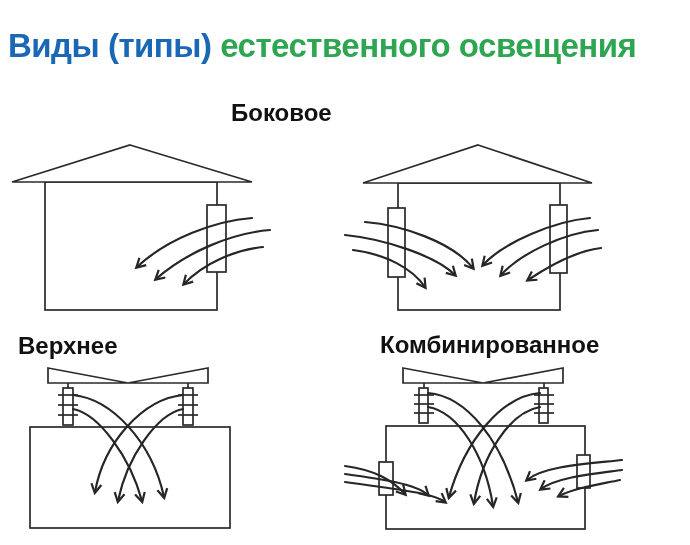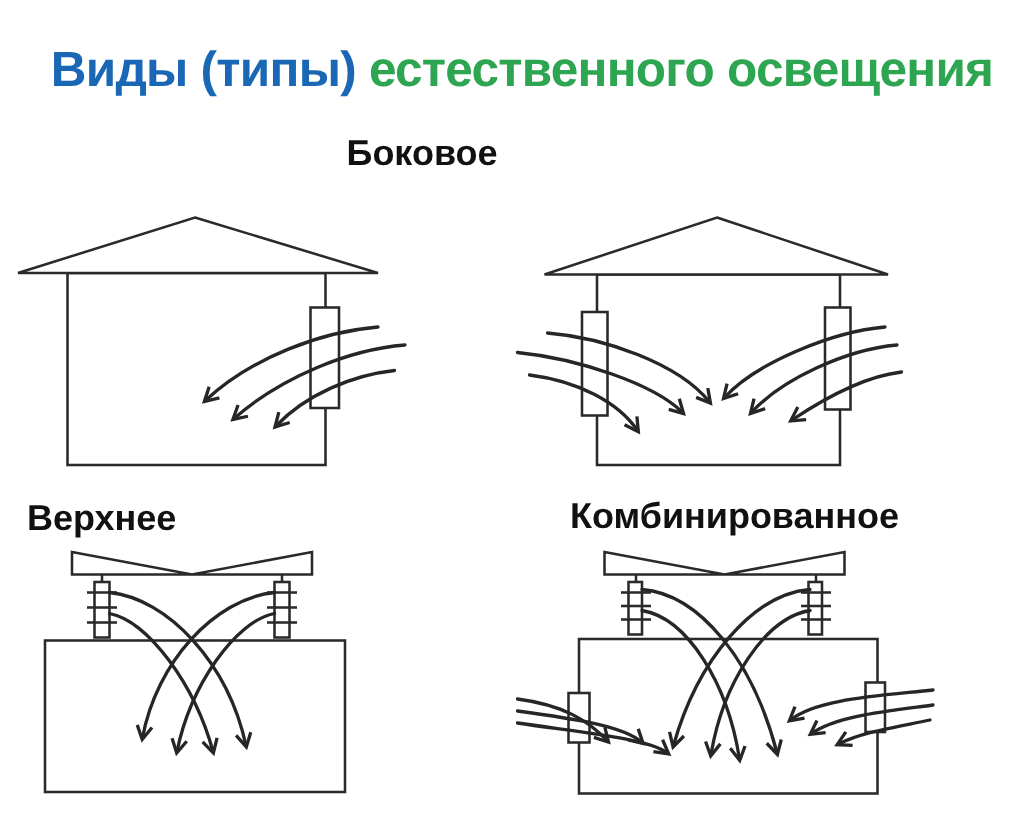--- a/index.html
+++ b/index.html
@@ -4,26 +4,25 @@
 <style>
   html,body{margin:0;padding:0;background:#fff;}
   .page{
     position:relative;width:690px;height:545px;background:#ffffff;
     font-family:"Liberation Sans","DejaVu Sans",sans-serif;overflow:hidden;
   }
   .page-title{
     position:absolute;left:8px;top:3px;width:680px;
     font-size:33px;font-weight:bold;letter-spacing:-0.5px;line-height:1.25;
     white-space:nowrap;
-    text-align:center;
   }
   .diagram-label{
     position:absolute;font-weight:bold;color:#111;font-size:24px;white-space:nowrap;
   }
-  .label-side{left:231px;top:89px;}
+  .label-side{left:231px;top:99px;}
   .label-top{left:18px;top:332px;}
   .label-combined{left:380px;top:331px;}
   svg{position:absolute;overflow:visible;}
   .d1{left:0;top:132px;}
   .d2{left:340px;top:132px;}
   .d3{left:0;top:362px;}
   .d4{left:330px;top:360px;}
   .struct{fill:#ffffff;stroke:#2a2a2a;stroke-width:1.7;stroke-linejoin:miter;}
   .thin{fill:none;stroke:#2a2a2a;stroke-width:1.7;}
   .arrow{fill:none;stroke:#262626;stroke-width:2.2;stroke-linecap:round;}

